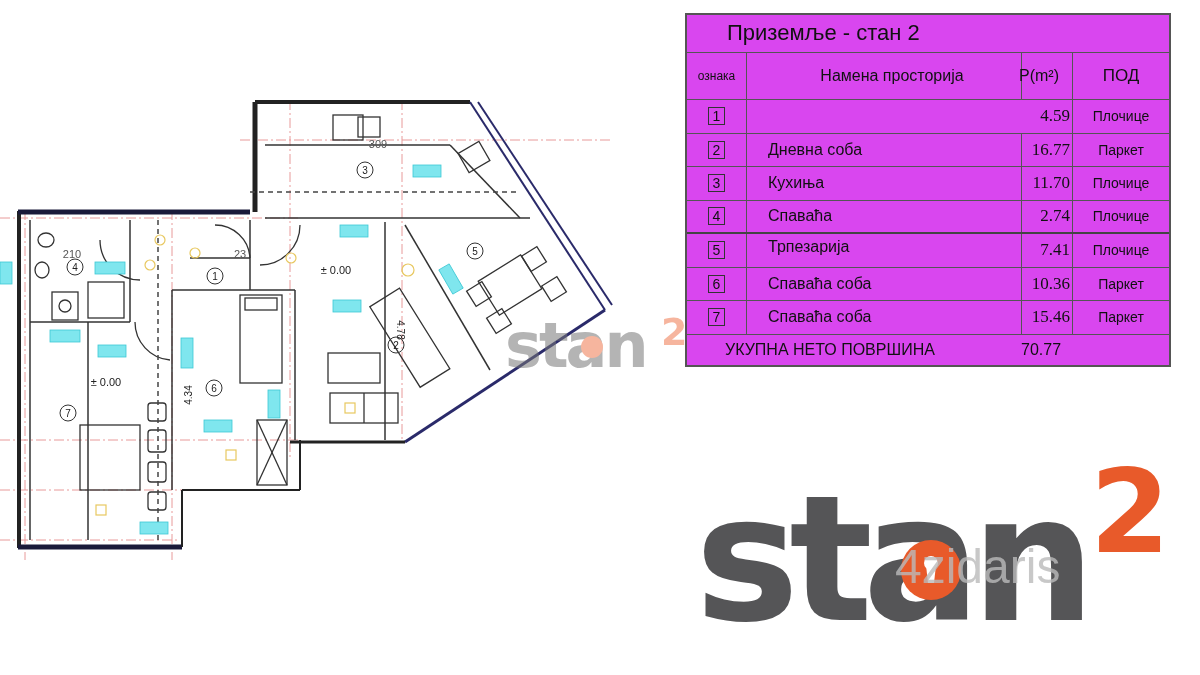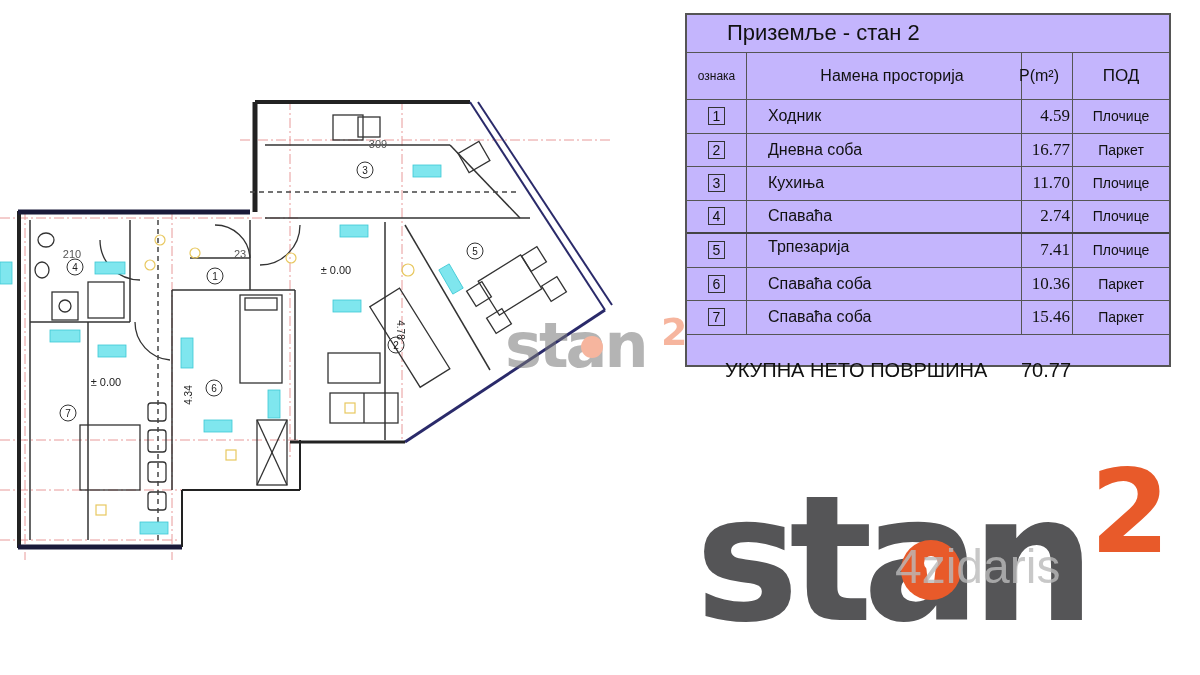--- a/index.html
+++ b/index.html
@@ -1,31 +1,31 @@
 <!DOCTYPE html>
 <html><head>
 <meta charset="utf-8">
 <style>
   html, body { margin:0; padding:0; }
   body { width:1200px; height:675px; background:#ffffff; position:relative; overflow:hidden; font-family:"Liberation Sans", sans-serif; }
   .plan { position:absolute; left:0; top:0; width:680px; height:675px; }
-  .table { position:absolute; left:685px; top:13px; width:486px; height:354px; border:2px solid #555; box-sizing:border-box; background:#c4b5fd; }
+  .table { position:absolute; left:685px; top:13px; width:486px; height:354px; border:2px solid #555; box-sizing:border-box; background:#d946ef; }
   .t-title { position:absolute; left:0; top:0; width:100%; height:38px; border-bottom:1.5px solid #555; box-sizing:border-box; font-size:22px; color:#111; padding-left:40px; line-height:36px; }
   .t-head { position:absolute; left:0; top:38px; width:100%; height:47px; border-bottom:1.5px solid #555; box-sizing:border-box; }
   .col { position:absolute; top:0; height:100%; box-sizing:border-box; display:flex; align-items:center; justify-content:center; color:#111; }
   .c1 { left:0; width:60px; border-right:1.5px solid #555; font-size:12px; }
   .c2 { left:76px; width:259px; border-right:1.5px solid #555; font-size:16px; }
   .c3 { left:319px; width:67px; border-right:1.5px solid #555; font-size:16px; }
   .c4 { left:386px; width:96px; font-size:17px; }
   .t-row { position:absolute; left:0; width:100%; height:33.5px; border-bottom:1.5px solid #555; box-sizing:border-box; }
   .t-row .c2 { justify-content:flex-start; padding-left:5px; font-size:16px; }
   .t-row .c3 { justify-content:flex-end; padding-right:2px; font-size:17px;font-family:Liberation Serif, serif; }
   .t-row .c4 { font-size:14px; }
   .num-box { display:inline-block; width:15px; height:16px; border:1.2px solid #333; font-size:14px; line-height:16px; text-align:center; }
-  .t-total { position:absolute; left:0; top:338px; width:100%; height:30px; font-size:20px; color:#111; }
+  .t-total { position:absolute; left:0; top:320px; width:100%; height:30px; font-size:16px; color:#111; }
   .t-total .lbl { position:absolute; left:38px; top:6px; }
   .t-total .val { position:absolute; left:334px; top:6px; }
   .logo-big { position:absolute; left:695px; top:455px; width:500px; height:180px; }
   .logo-wm { position:absolute; left:505px; top:305px; width:200px; height:70px; opacity:0.55; }
 </style>
 </head>
 <body>
 
 <svg class="plan" viewBox="0 0 680 675" xmlns="http://www.w3.org/2000/svg">
   <g fill="none" stroke="#e89a9a" stroke-width="1" stroke-dasharray="10 3 2 3">
@@ -174,21 +174,20 @@
     <div class="col c1">ознака</div>
     <div class="col c2">Намена просторија</div>
     <div class="col c3">P(m²)</div>
     <div class="col c4">ПОД</div>
   </div>
 
   <div class="t-row" style="top:85px">
     <div class="col c1">
         <span class="num-box">1</span>
       </div>
-    <div class="col c2">Ходник</div>
     <div class="col c3">4.59</div>
     <div class="col c4">Плочице</div>
   </div>
   <div class="t-row" style="top:118.5px">
     <div class="col c1">
         <span class="num-box">2</span>
       </div>
     <div class="col c2">Дневна соба</div>
     <div class="col c3">16.77</div>
     <div class="col c4">Паркет</div>

